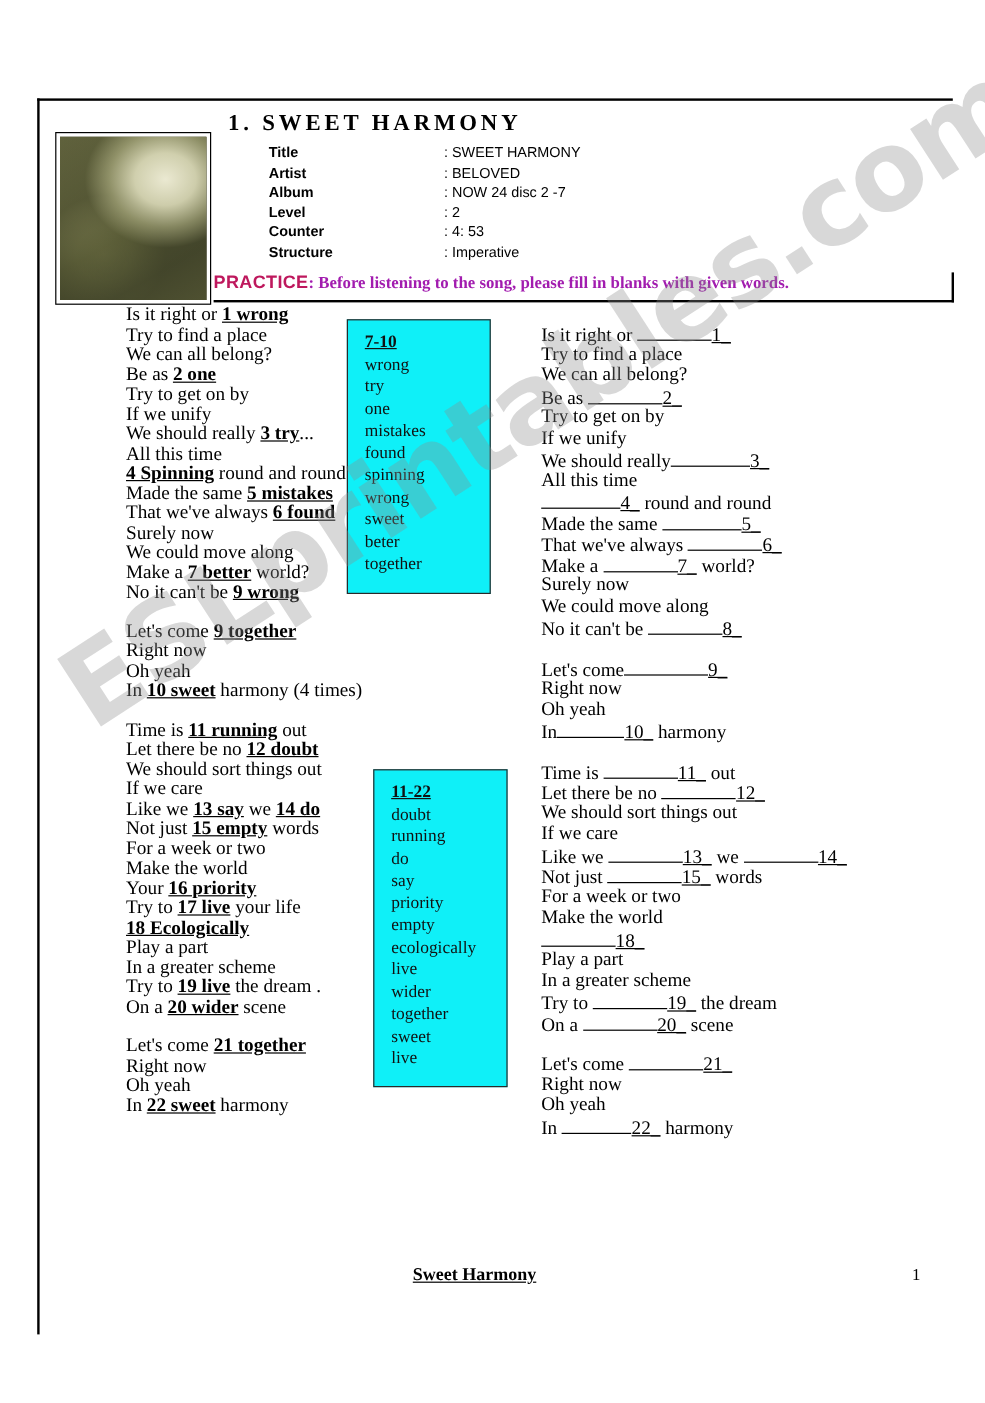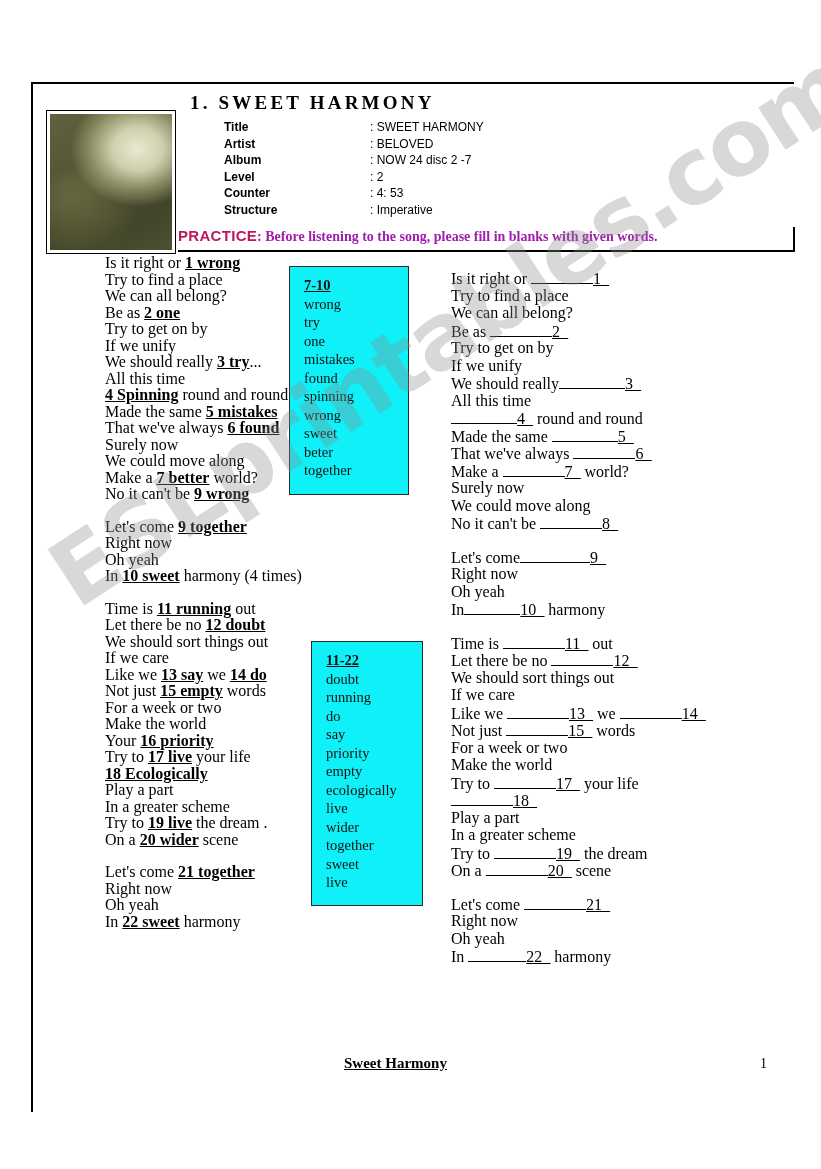--- a/index.html
+++ b/index.html
@@ -317,21 +317,20 @@
       </div>
       <div class="stanza">
         <div class="blankline"><span>Time is </span><span class="blank" style="width: 62px;"></span><span class="bnum">11_</span><span> out</span></div>
         <div class="blankline"><span>Let there be no </span><span class="blank" style="width: 62px;"></span><span class="bnum">12_</span></div>
         <div class="blankline"><span>We should sort things out</span></div>
         <div class="blankline"><span>If we care</span></div>
         <div class="blankline"><span>Like we </span><span class="blank" style="width: 62px;"></span><span class="bnum">13_</span><span> we </span><span class="blank" style="width: 62px;"></span><span class="bnum">14_</span></div>
         <div class="blankline"><span>Not just </span><span class="blank" style="width: 62px;"></span><span class="bnum">15_</span><span> words</span></div>
         <div class="blankline"><span>For a  week or two</span></div>
         <div class="blankline"><span>Make the world</span></div>
-        <div class="blankline"><span>Try to </span><span class="blank" style="width: 62px;"></span><span class="bnum">17_</span><span> your life</span></div>
         <div class="blankline"><span></span><span class="blank" style="width: 62px;"></span><span class="bnum">18_</span></div>
         <div class="blankline"><span>Play a part</span></div>
         <div class="blankline"><span>In a greater scheme</span></div>
         <div class="blankline"><span>Try to </span><span class="blank" style="width: 62px;"></span><span class="bnum">19_</span><span> the dream</span></div>
         <div class="blankline"><span>On a </span><span class="blank" style="width: 62px;"></span><span class="bnum">20_</span><span> scene</span></div>
       </div>
       <div class="stanza">
         <div class="blankline"><span>Let's come </span><span class="blank" style="width: 62px;"></span><span class="bnum">21_</span></div>
         <div class="blankline"><span>Right now</span></div>
         <div class="blankline"><span>Oh yeah</span></div>

